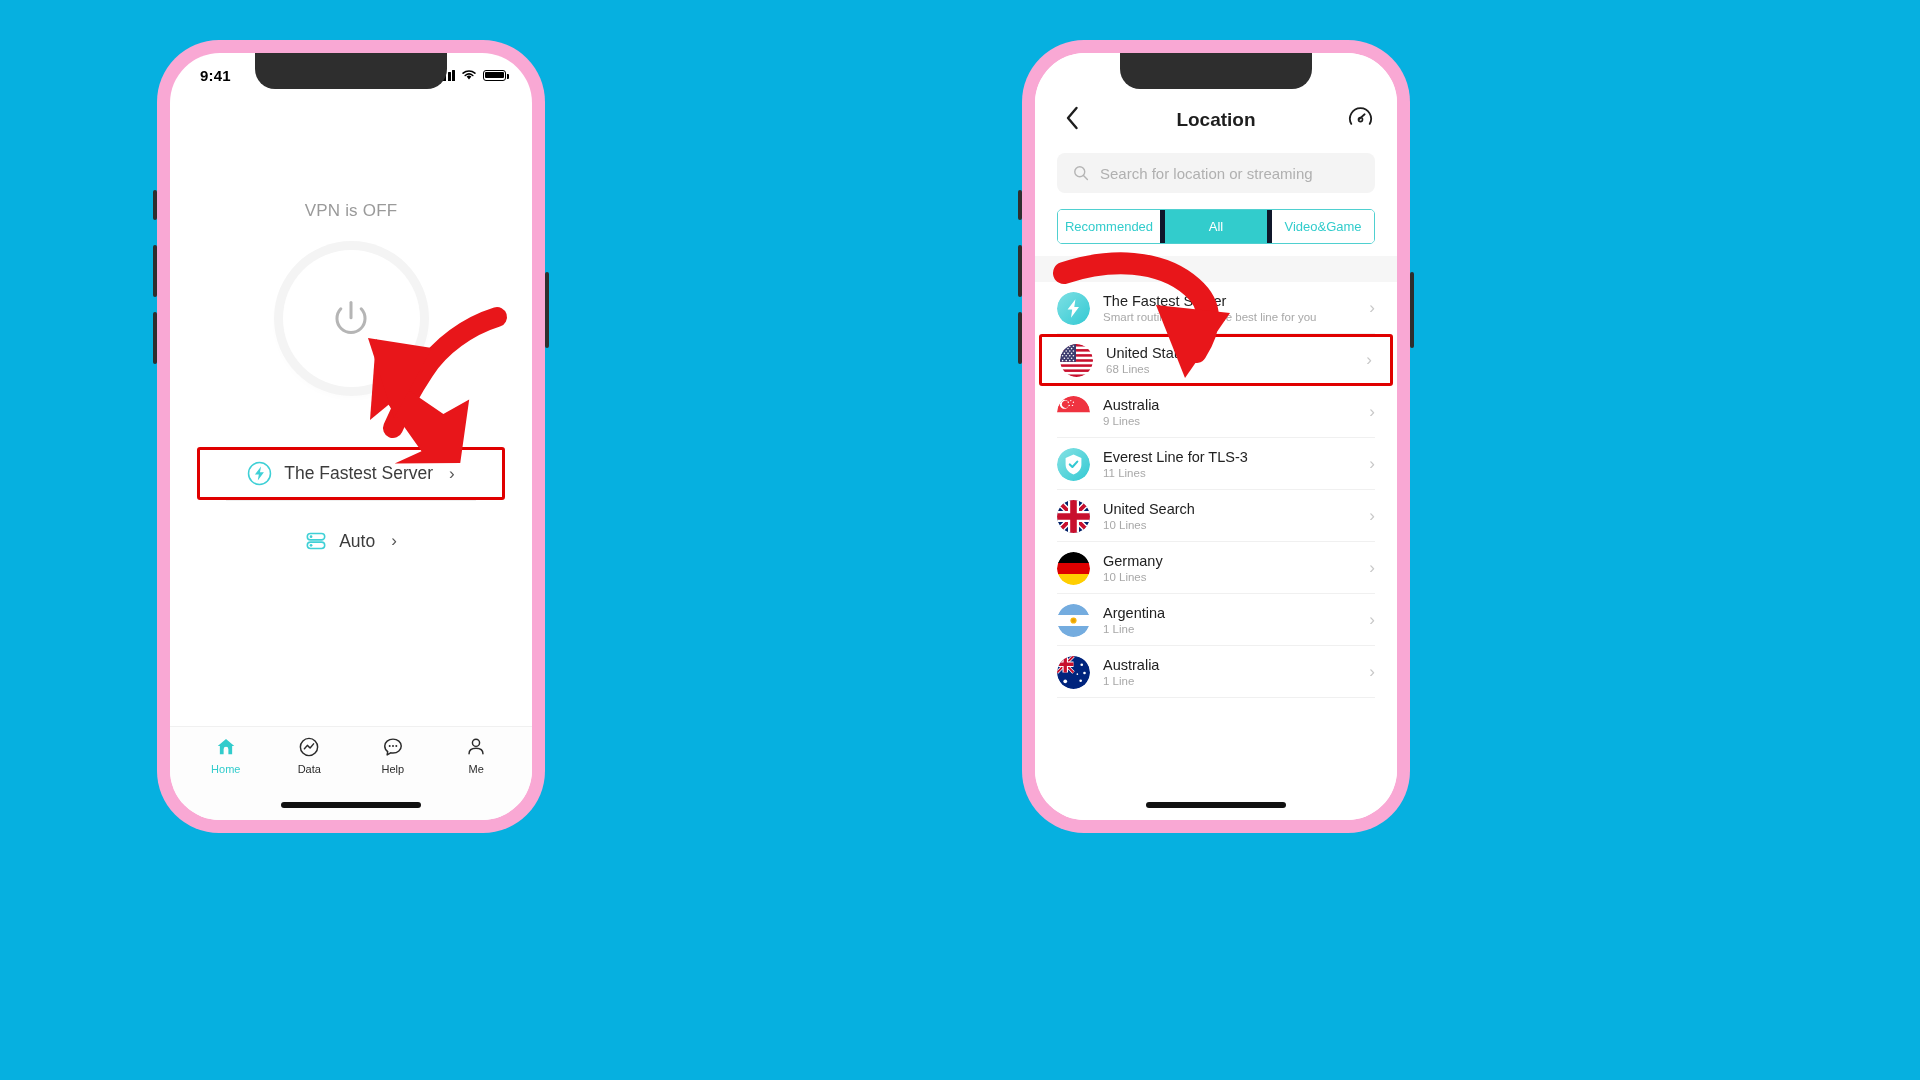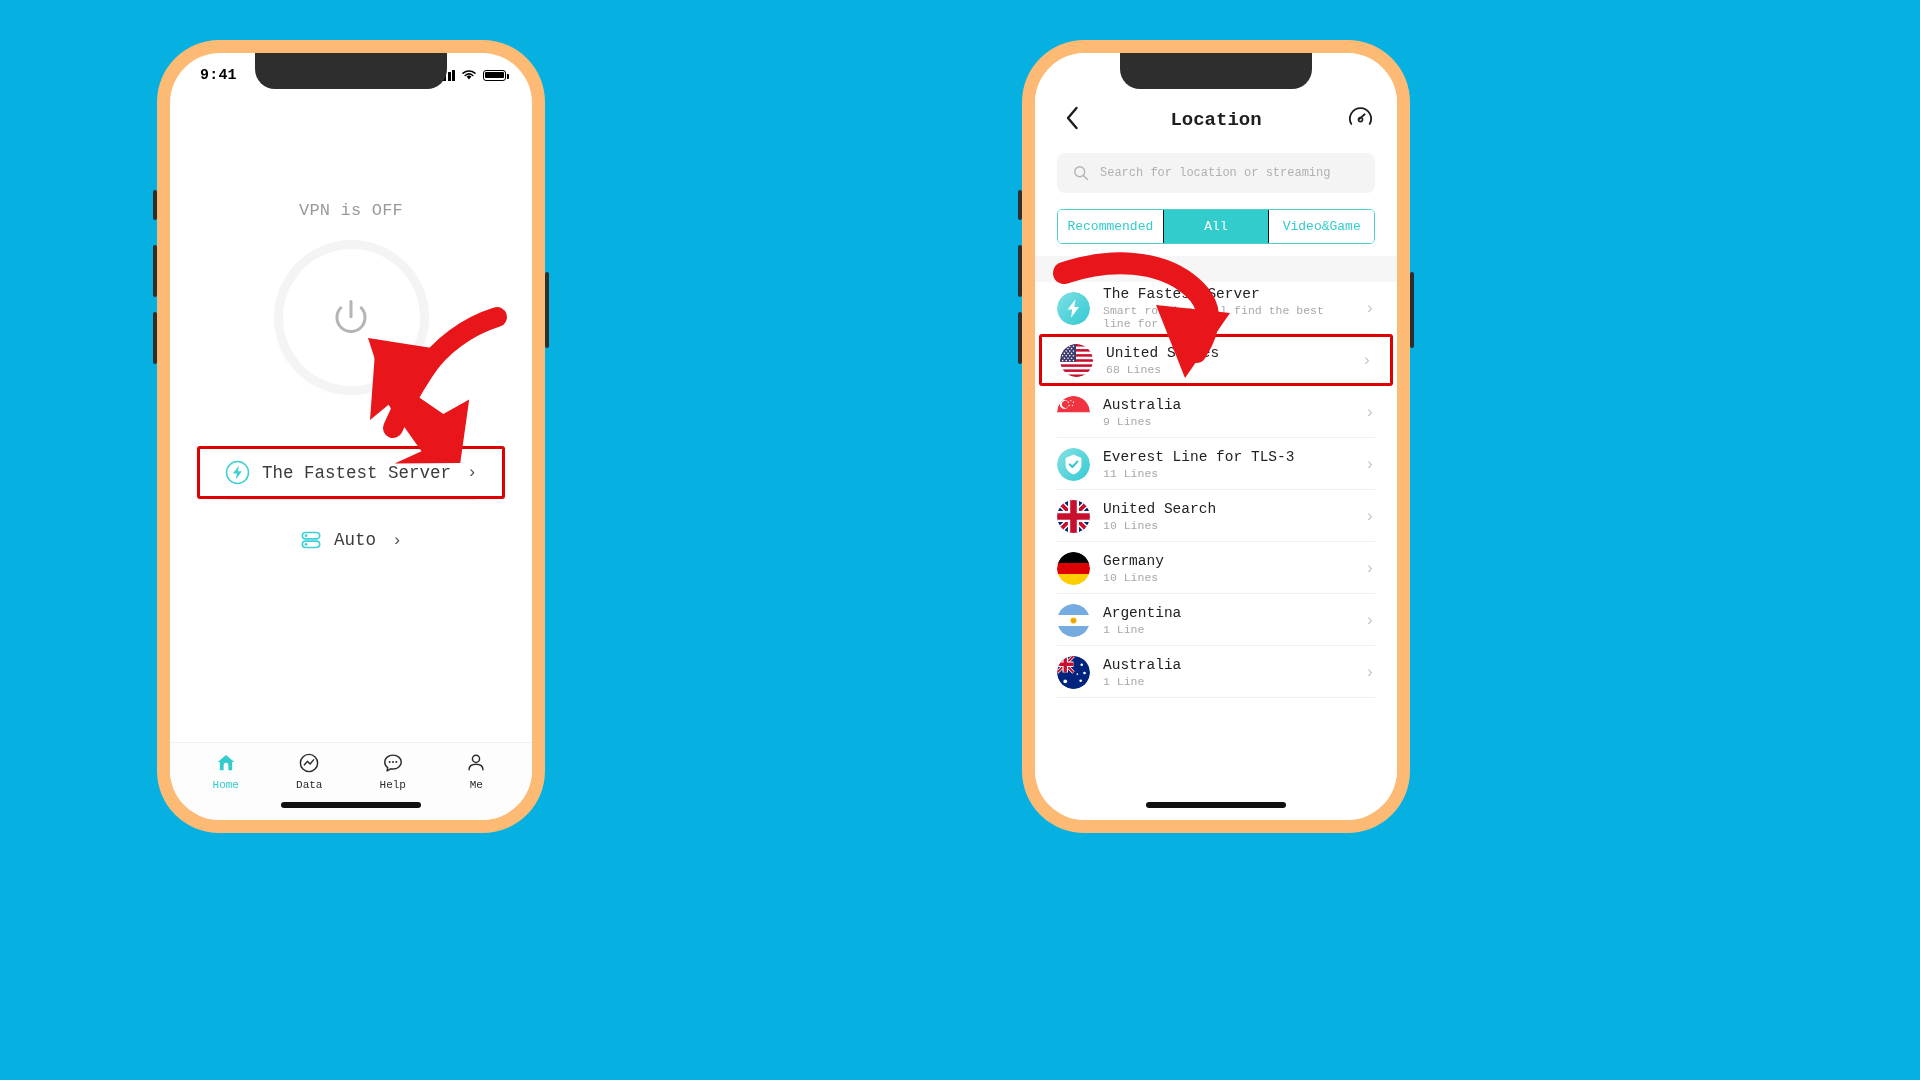--- a/index.html
+++ b/index.html
@@ -7,24 +7,23 @@
   body {
     background:#06b0e0;
     font-family:"Liberation Sans", sans-serif;
     overflow:hidden;
     position:relative;
   }
 
   
   .phone {
     position:absolute;
-    background:#fdba74;
+    background:#f9a8d4;
     border-radius:62px;
     padding:13px;
-    font-family:Liberation Mono, monospace;
   }
   .phone-screen {
     width:100%; height:100%;
     background:#ffffff;
     border-radius:50px;
     overflow:hidden;
     position:relative;
   }
   .notch {
     position:absolute;
@@ -124,21 +123,21 @@
   .chev-sm { font-size:17px; color:#555; margin-left:4px; }
   .auto-row {
     margin-top:20px;
     height:40px;
     display:flex; align-items:center; justify-content:center; gap:12px;
   }
 
   
   .tabbar {
     position:absolute; bottom:0; left:0; right:0;
-    height:78px;
+    height:94px;
     background:#fdfdfd;
     border-top:1px solid #f0f0f0;
     display:flex;
     padding:9px 14px 26px 14px;
     z-index:20;
   }
   .tab {
     flex:1;
     display:flex; flex-direction:column;
     align-items:center; justify-content:flex-start;
@@ -165,37 +164,37 @@
   .searchbar {
     margin:8px 22px 0 22px;
     height:40px;
     background:#f4f4f4;
     border-radius:8px;
     display:flex; align-items:center;
     gap:11px;
     padding:0 16px;
     flex:0 0 auto;
   }
-  .search-placeholder { font-size:12px; color:#b0b0b0; }
+  .search-placeholder { font-size:15px; color:#b0b0b0; }
 
   .segmented {
     margin:16px 22px 0 22px;
     height:35px;
     border:1px solid #4fd0d0;
     border-radius:5px;
     display:flex;
     overflow:hidden;
     flex:0 0 auto;
   }
   .seg {
     flex:1;
     display:flex; align-items:center; justify-content:center;
     font-size:13px; color:#32cccc;
     background:#fff;
-    border-right:1px solid #0f172a;
+    border-right:5px solid #0f172a;
   }
   .seg:last-child { border-right:none; }
   .seg.active { background:#32cccc; color:#fff; }
 
   .section-head {
     margin-top:12px;
     height:26px;
     background:#f6f6f6;
     display:flex; align-items:center;
     padding:0 22px;

